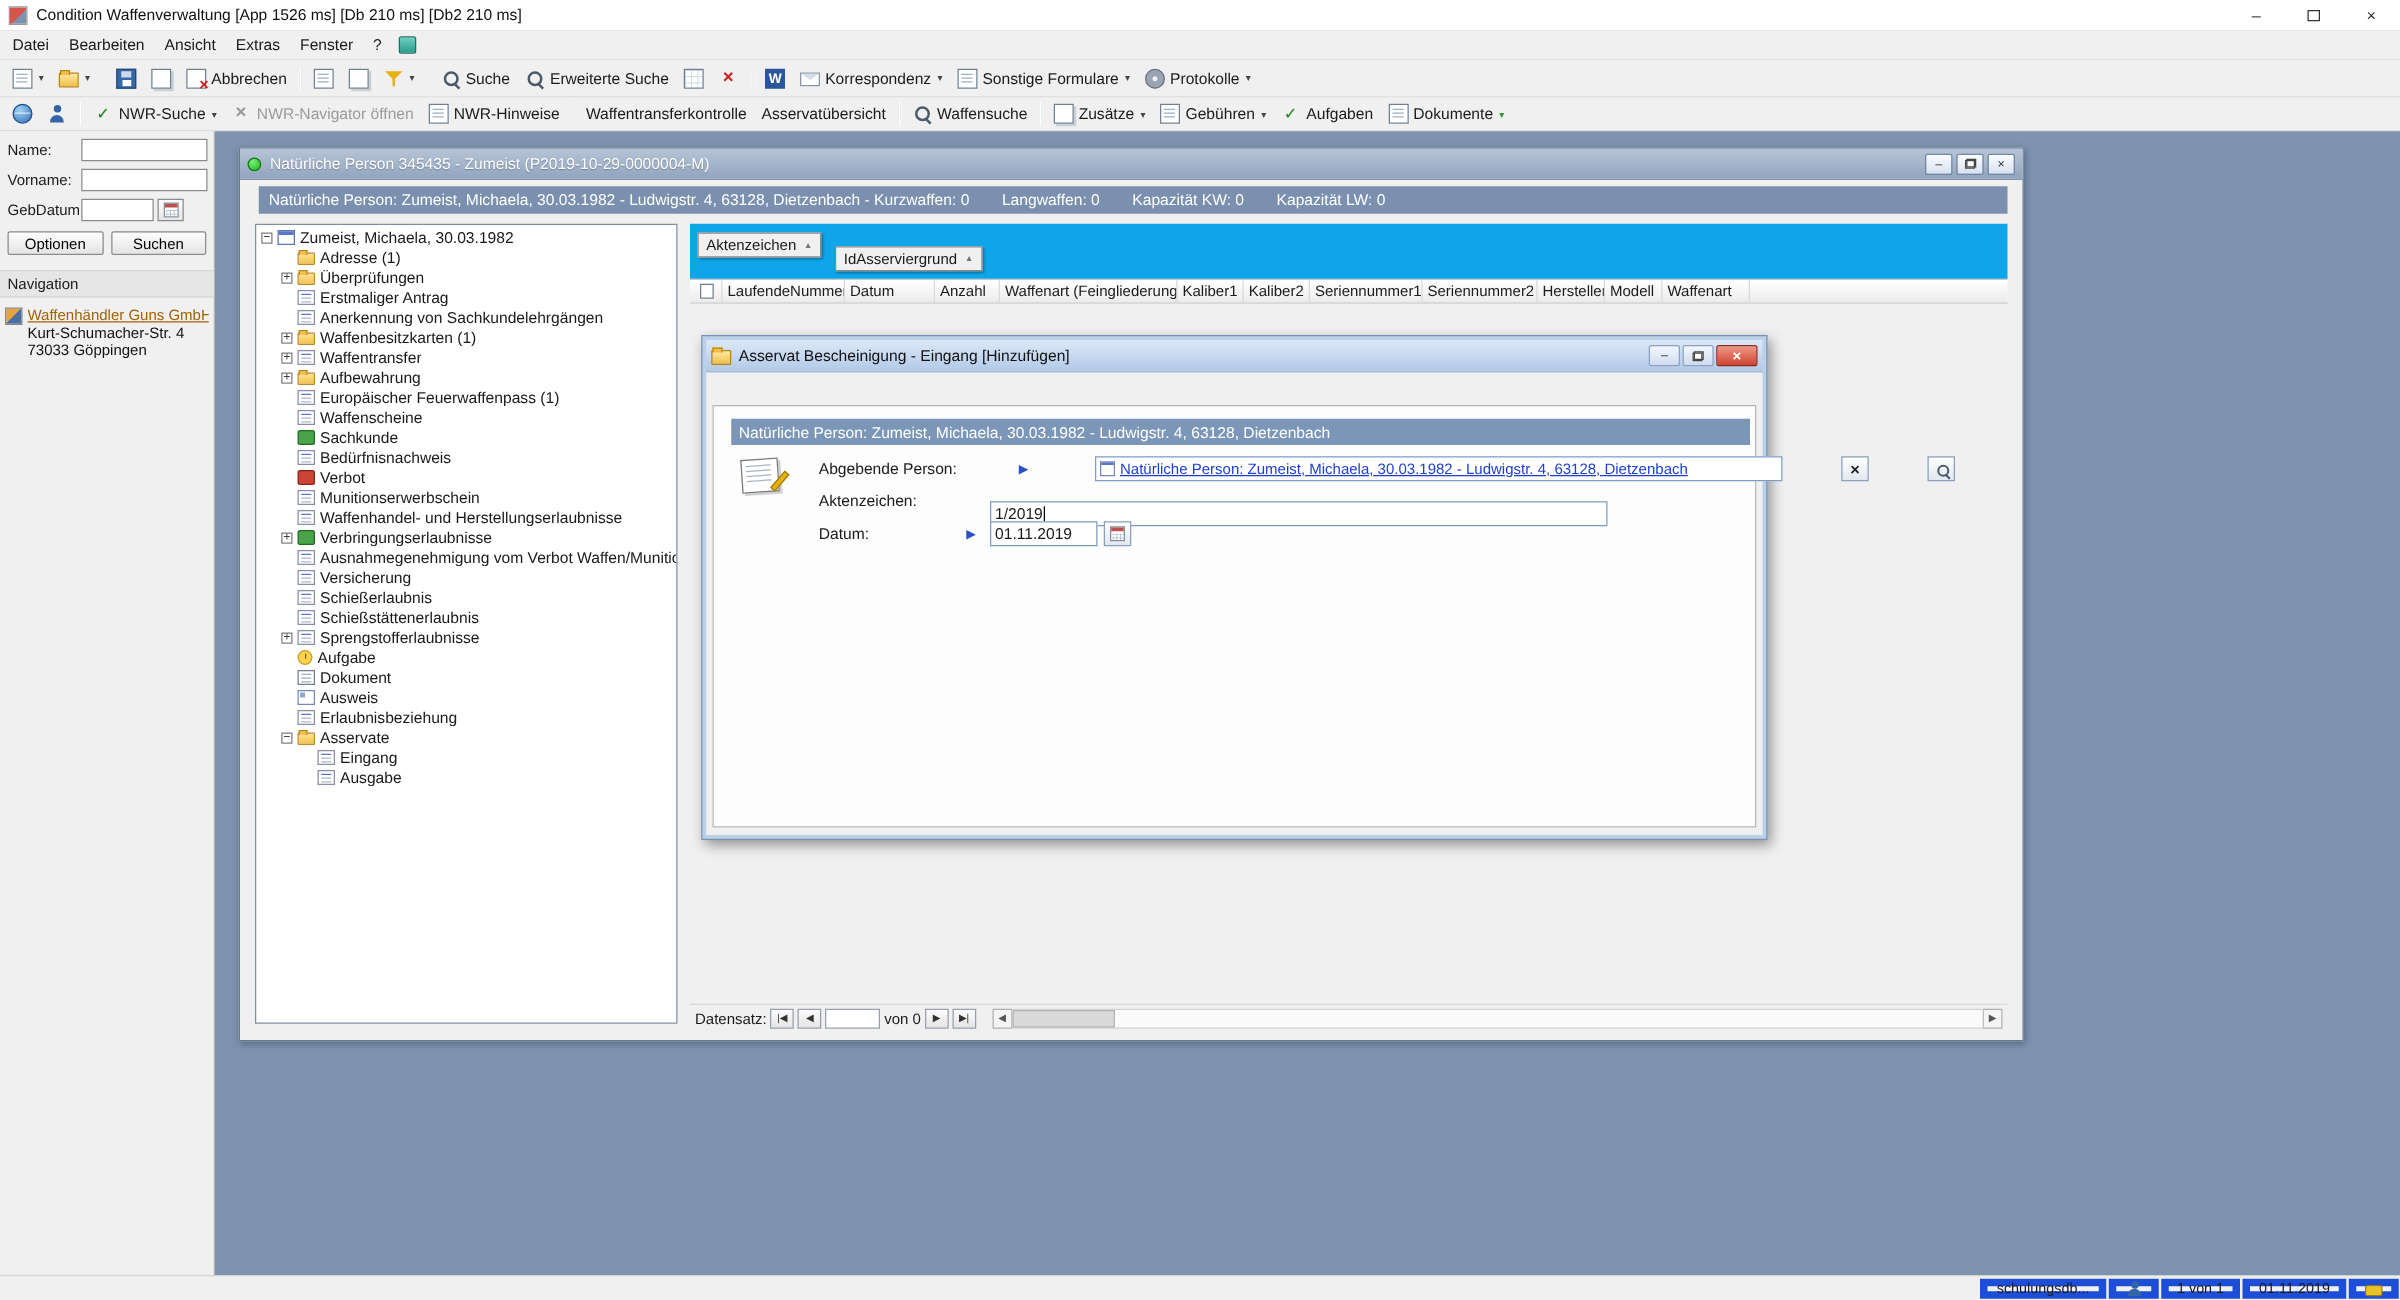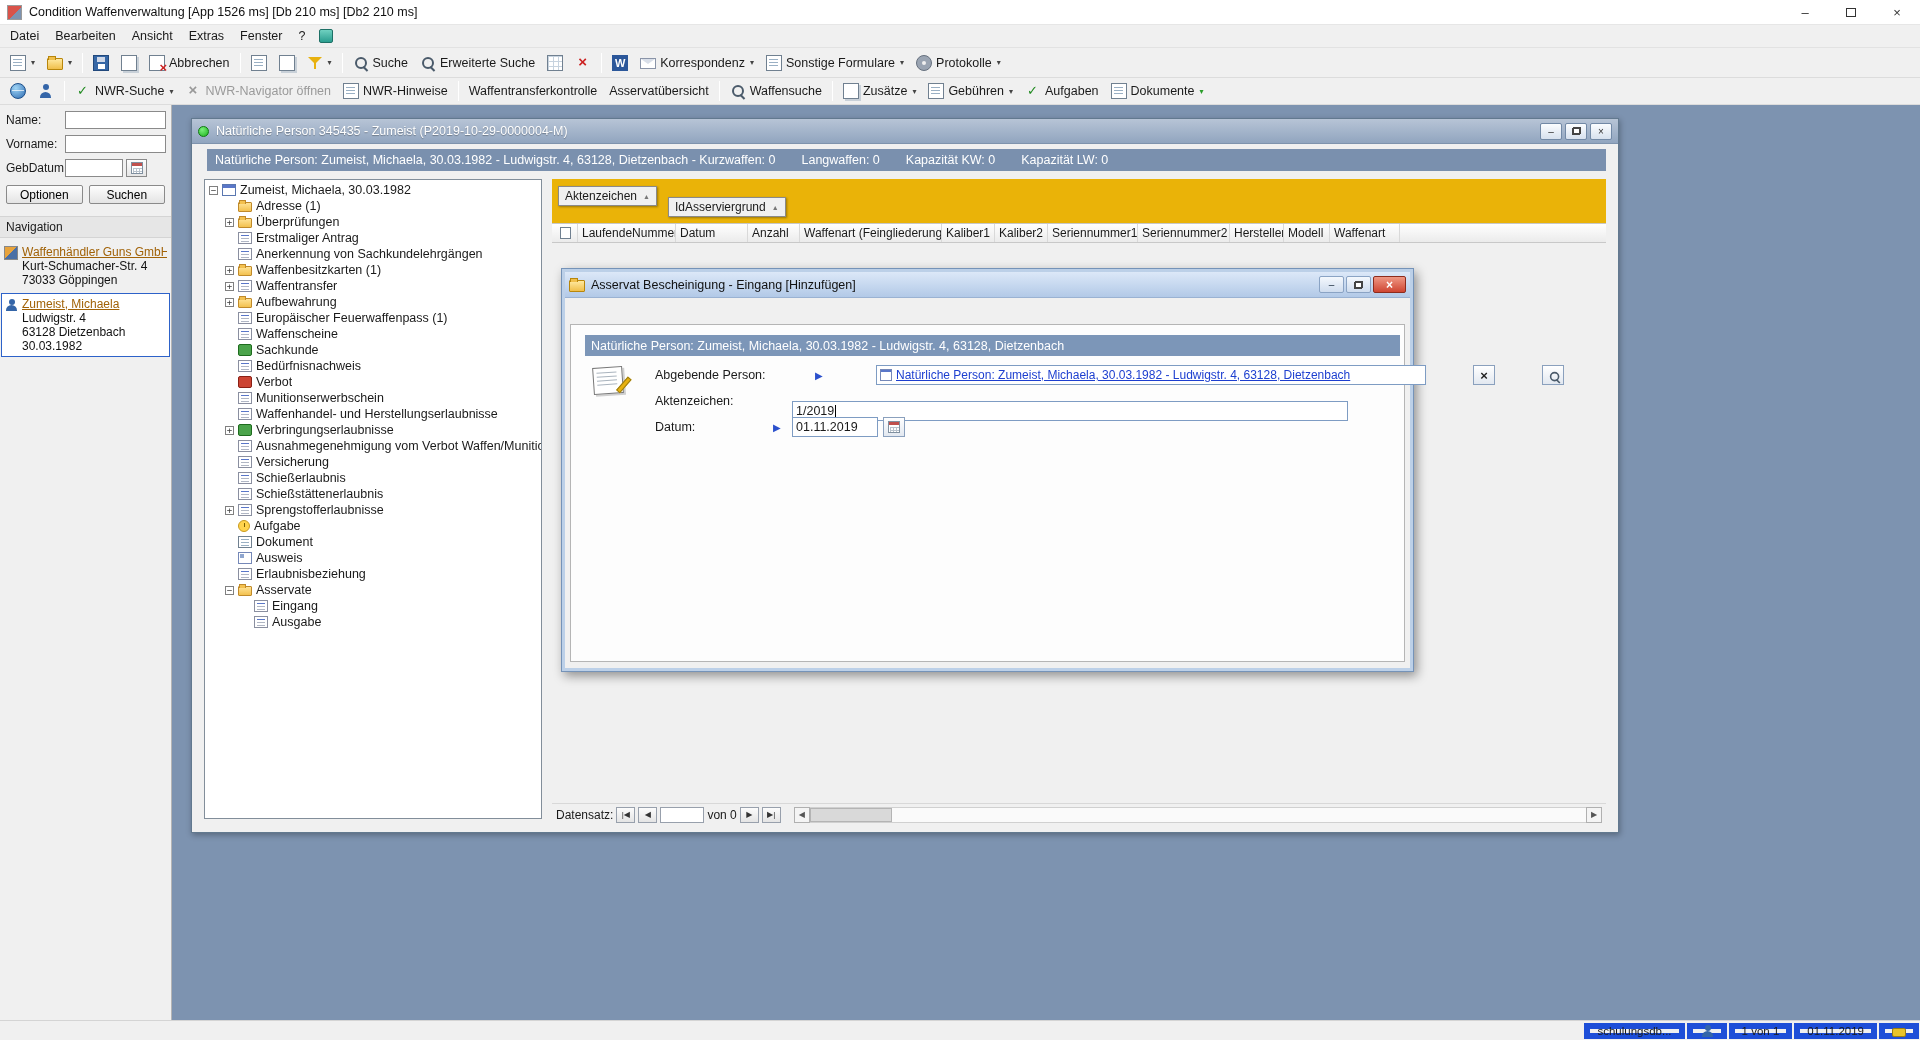--- a/index.html
+++ b/index.html
@@ -115,21 +115,21 @@
   .ic-red{background:#cc4433;border:1px solid #8a2015;border-radius:2px;}
   .ic-clock{width:12px;background:#ffd34d;border:1px solid #c99a1f;border-radius:50%;}
   .ic-clock::before{content:'';position:absolute;left:5px;top:2px;width:1px;height:4px;background:#7a5c00;}
   .ic-doc{background:#fff;border:1px solid #708090;}
   .ic-doc::before{content:'';position:absolute;left:2px;top:2px;width:8px;height:1px;background:#9ab0c4;box-shadow:0 3px 0 #9ab0c4,0 6px 0 #9ab0c4;}
   .ic-card{background:#fff;border:1px solid #7588b8;}
   .ic-card::before{content:'';position:absolute;left:1px;top:1px;width:4px;height:4px;background:#8fa6cf;}
   .tl{overflow:hidden;}
 
   .right-panel{position:absolute;left:360px;top:60px;right:12px;height:646px;display:flex;flex-direction:column;}
-  .group-area{height:44px;background:#eab308;position:relative;flex:none;}
+  .group-area{height:44px;background:#0ea5e9;position:relative;flex:none;}
   .chip{position:absolute;height:20px;background:#f0f0f0;border:1px solid #8a8a8a;display:flex;align-items:center;gap:6px;padding:0 6px;font-size:12px;box-shadow:1px 1px 2px rgba(0,0,0,.35);}
   .chip .tri{font-size:7px;color:#777;}
   .chip1{left:6px;top:7px;}
   .chip2{left:116px;top:18px;}
   .grid-header{height:20px;background:linear-gradient(#ffffff,#ebebeb);border-top:1px solid #c8c8c8;border-bottom:1px solid #c8c8c8;display:flex;flex:none;}
   .gh-cell{flex:none;padding:2px 3px 0 4px;border-right:1px solid #d9d9d9;font-size:12px;color:#1a1a1a;white-space:nowrap;overflow:hidden;}
   .gh-icon{width:26px;display:flex;align-items:center;justify-content:center;padding-top:0;}
   .gh-cell:nth-child(2){width:98px;}
   .gh-cell:nth-child(3){width:72px;}
   .gh-cell:nth-child(4){width:52px;}
@@ -172,21 +172,21 @@
   .frow2{top:66px;}
   .frow3{top:92px;}
   .frow label{width:118px;font-size:12.5px;flex:none;}
   .arrow{width:19px;color:#2b50cc;font-size:10px;flex:none;}
   .link-field{width:550px;height:20px;border:1px solid #7e9cc3;background:#fff;display:flex;align-items:center;gap:4px;padding:0 3px;overflow:hidden;flex:none;}
   .ic-mini{width:12px;height:12px;background:#fff;border:1px solid #7588b8;position:relative;flex:none;}
   .ic-mini::before{content:'';position:absolute;left:0;top:0;right:0;height:2px;background:#5a77c9;}
   .link-field a{color:#1d3fd0;text-decoration:underline;font-size:12px;white-space:nowrap;}
   .sq-btn{width:22px;height:20px;margin-left:5px;border:1px solid #8aa0bd;background:linear-gradient(#ffffff,#e2e8f0);display:flex;align-items:center;justify-content:center;font-size:13px;font-weight:bold;color:#222;flex:none;}
   .txt-input{height:20px;border:1px solid #7e9cc3;background:#fff;font-size:12.5px;padding:0 3px;display:flex;align-items:center;flex:none;}
-  .akt{width:556px;margin-top:20px;}
+  .akt{width:494px;margin-top:20px;}
   .dat{width:86px;}
   .caret{width:1px;height:13px;background:#000;margin-left:1px;}
 
   
   .statusbar{position:absolute;left:0;top:1020px;right:0;height:20px;background:#f0f0f0;border-top:1px solid #d4d4d4;display:flex;align-items:center;}
   .sb-fill{flex:1;}
   .sb-seg{height:16px;margin:0 1px;padding:0 7px;border:6px solid #1d4ed8;display:flex;align-items:center;gap:4px;font-size:11.5px;white-space:nowrap;}
 </style>
 </head>
 <body>
@@ -362,29 +362,20 @@
     <div class="nav-title">Navigation</div>
     <div class="nav-list">
         <div class="nav-entry">
           <span class="ne-ico ic-dealer"></span>
           <div class="ne-lines">
             <div class="ne-link">Waffenhändler Guns GmbH</div>
             <div class="ne-line">Kurt-Schumacher-Str. 4</div>
             <div class="ne-line">73033 Göppingen</div>
           </div>
         </div>
-        <div class="nav-entry sel">
-          <span class="ne-ico ic-person"></span>
-          <div class="ne-lines">
-            <div class="ne-link">Zumeist, Michaela</div>
-            <div class="ne-line">Ludwigstr. 4</div>
-            <div class="ne-line">63128 Dietzenbach</div>
-            <div class="ne-line">30.03.1982</div>
-          </div>
-        </div>
       </div>
   </div>
 
   <div class="mdi">
 
     <div class="child">
       <div class="child-titlebar">
         <span class="status-dot"></span>
         <span class="child-title">Natürliche Person 345435 - Zumeist (P2019-10-29-0000004-M)</span>
         <div class="child-btns">

